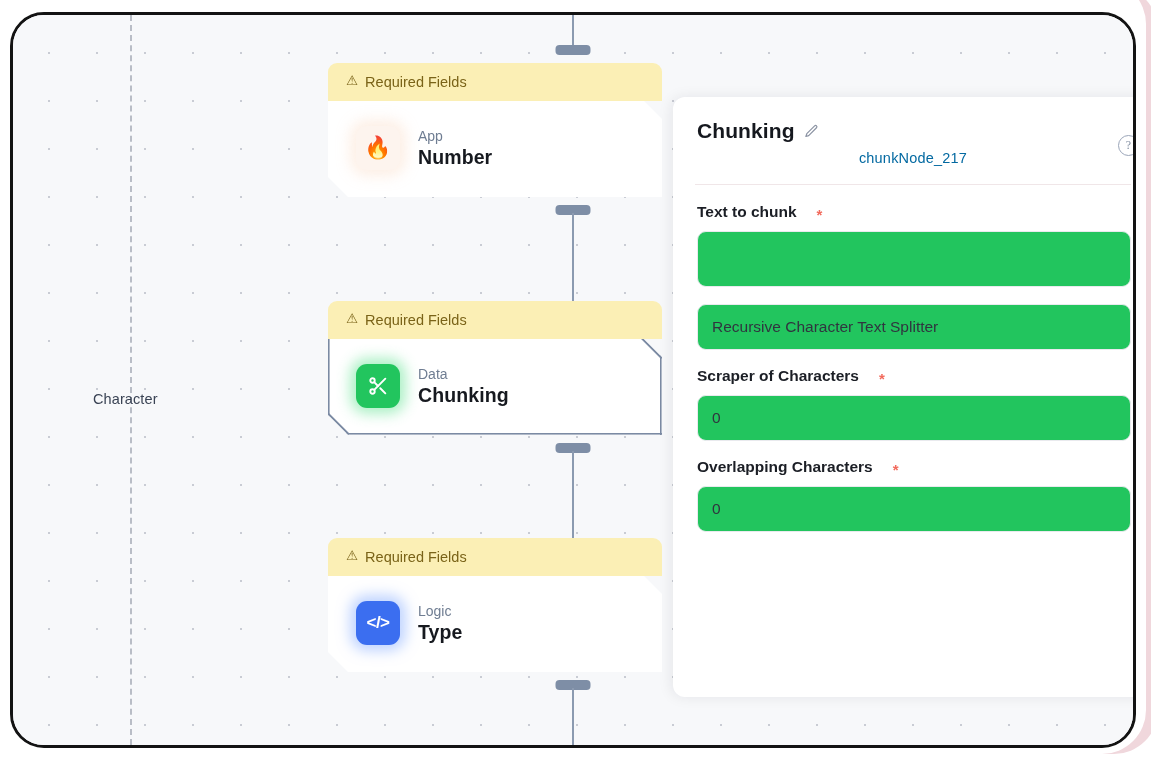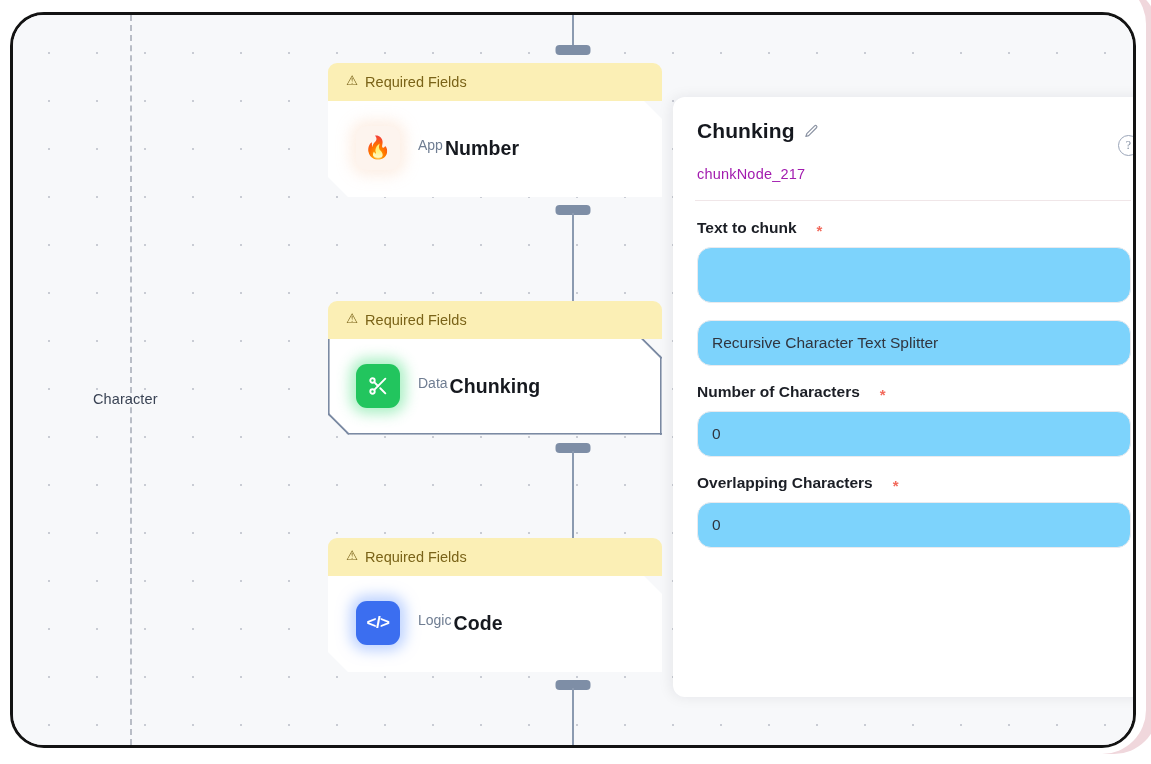--- a/index.html
+++ b/index.html
@@ -126,21 +126,21 @@
     width: 44px; height: 44px;
     border-radius: 11px;
     display: flex; align-items: center; justify-content: center;
     flex: none;
     margin-right: 18px;
   }
   .node-icon.flame { background:#fdf4ee; box-shadow: 0 0 14px 6px rgba(250,210,180,.35); font-size: 22px; line-height:1; }
   .node-icon.scissors { background:#22c55e; box-shadow: 0 0 13px 6px rgba(74,222,128,.45); }
   .node-icon.code { background:#3b6ef0; box-shadow: 0 0 13px 6px rgba(130,170,255,.5); color:#fff; font-size:17px; font-weight:700; letter-spacing:-.5px;}
 
-  .node-text { display:flex; gap:2px; }
+  .node-text { display:flex; flex-direction:column; gap:2px; }
   .node-cat { font-size: 14px; color:#6f7d92; }
   .node-title { font-size: 19.5px; font-weight: 700; color:#16191f; letter-spacing:.1px; }
 
   
   .conn { position:absolute; left:0; width:100%; pointer-events:none; }
   .conn-line { position:absolute; left:50%; width:2px; background:#8b9ab0; transform:translateX(-50%); }
   .conn-cap {
     position:absolute; left:50%; transform:translateX(-50%);
     width:35px; height:10px; border-radius:4px; background:#7e8ea6;
   }
@@ -153,40 +153,40 @@
     background: #ffffff;
     border-radius: 12px 0 0 12px;
     box-shadow: -2px 0 14px rgba(20,25,40,.08);
     overflow: hidden;
     box-sizing: border-box;
   }
   .panel-head { position:relative; padding: 22px 24px 14px 24px; }
   .panel-title-row { display:flex; align-items:center; gap:9px; }
   .panel-title { font-size:21px; font-weight:700; color:#15181e; letter-spacing:.1px; }
   .pencil-icon { color:#8b93a3; display:flex; }
-  .panel-sub { margin-top:23px; font-size:14.5px; color:#a21caf; letter-spacing:.2px; }
+  .panel-sub { margin-top:7px; font-size:14.5px; color:#0369a1; letter-spacing:.2px;text-align:center; }
   .help-icon {
     position:absolute; right:14px; top:38px;
     width:19px; height:19px; border-radius:50%;
     border:1.4px solid #9aa5b8; color:#7e8a9e;
     font-size:12px; display:flex; align-items:center; justify-content:center;
     font-family:"Liberation Serif", serif;
   }
   .panel-divider { height:1px; background:#f0e6e8; margin: 4px 22px 0 22px; }
 
   .panel-body { padding: 18px 22px 0 24px; }
   .field { margin-bottom: 17px; }
   .field-label {
     font-size:15.5px; font-weight:700; color:#1b1e25;
     margin-bottom:10px; display:flex; align-items:center; gap:20px;
   }
   .req { color:#f26a5c; font-size:15px; line-height:1; transform:translateY(2px); }
   .input-box {
-    border:1px solid #e9eaee; border-radius:14px;
-    background:#7dd3fc; min-height:26px;
+    border:1px solid #e9eaee; border-radius:9px;
+    background:#22c55e; min-height:26px;
     padding: 13px 14px;
     font-size:15.5px; color:#30353f;
     box-sizing:border-box;
   }
   .input-box.tall { height:56px; padding:0; }
   .tags-box {
     border:1px solid #e9eaee; border-radius:9px;
     background:#fafafb; padding:9px 12px;
     font-size:13.5px; color:#4d5663;
     display:flex; align-items:center; gap:6px;
@@ -271,21 +271,21 @@
       <div class="node-wrap" style="top:523px;">
         <div class="warn-banner">
           <span class="tri">⚠</span>
           <span>Required Fields</span>
         </div>
         <div class="node-card">
 
           <div class="node-icon code">&lt;/&gt;</div>
           <div class="node-text">
             <div class="node-cat">Logic</div>
-            <div class="node-title">Code</div>
+            <div class="node-title">Type</div>
           </div>
         </div>
       </div>
 
       <div class="conn" style="top:665px;height:110px;">
         <div class="conn-cap" style="top:0;"></div>
         <div class="conn-line" style="top:8px;height:100px;"></div>
       </div>
 
     </div>
@@ -315,21 +315,21 @@
           </div>
           <div class="input-box tall"></div>
         </div>
 
         <div class="field">
           <div class="input-box">Recursive Character Text Splitter</div>
         </div>
 
         <div class="field">
           <div class="field-label">
-            <span>Number of Characters</span>
+            <span>Scraper of Characters</span>
             <span class="req">*</span>
           </div>
           <div class="input-box">0</div>
         </div>
 
         <div class="field">
           <div class="field-label">
             <span>Overlapping Characters</span>
             <span class="req">*</span>
           </div>

